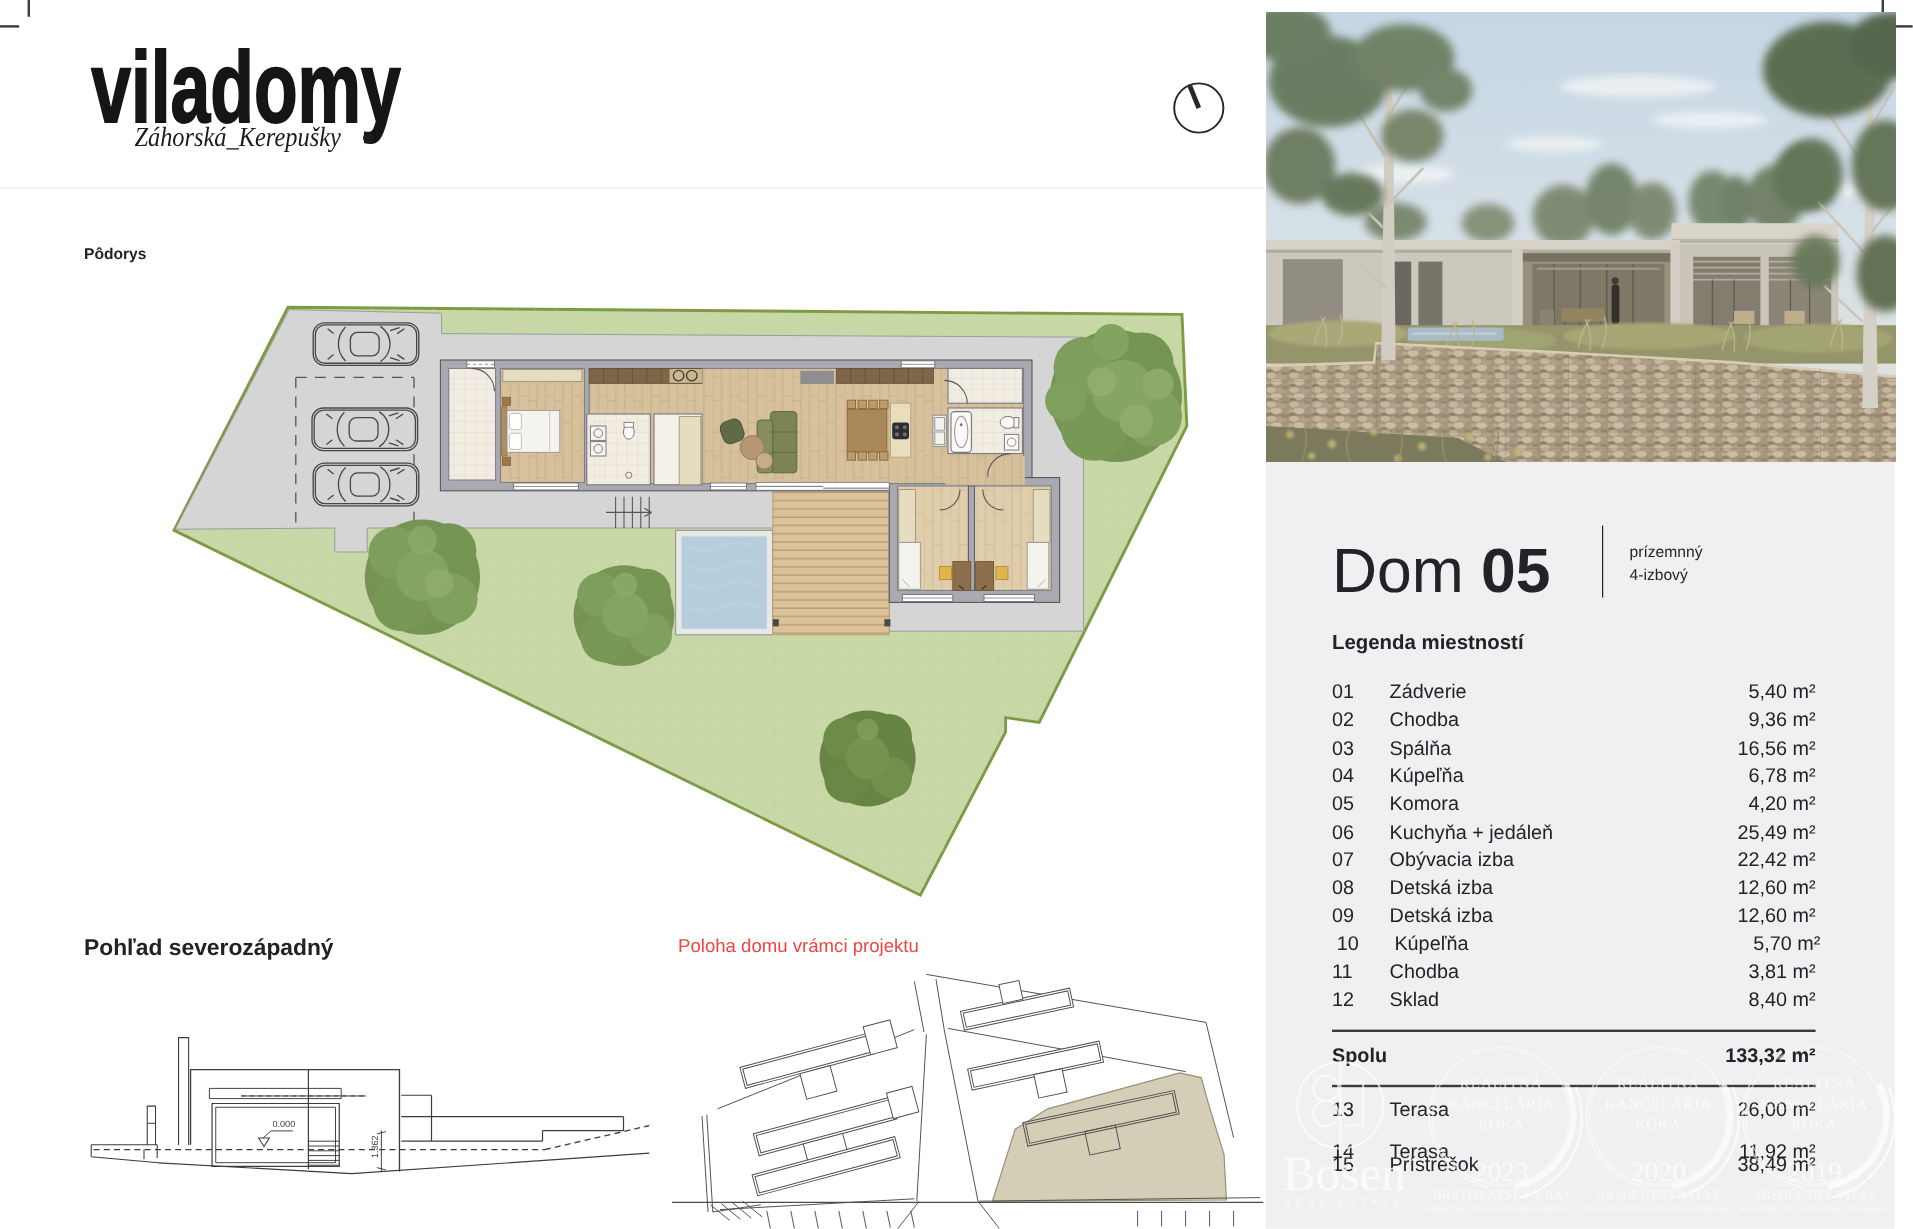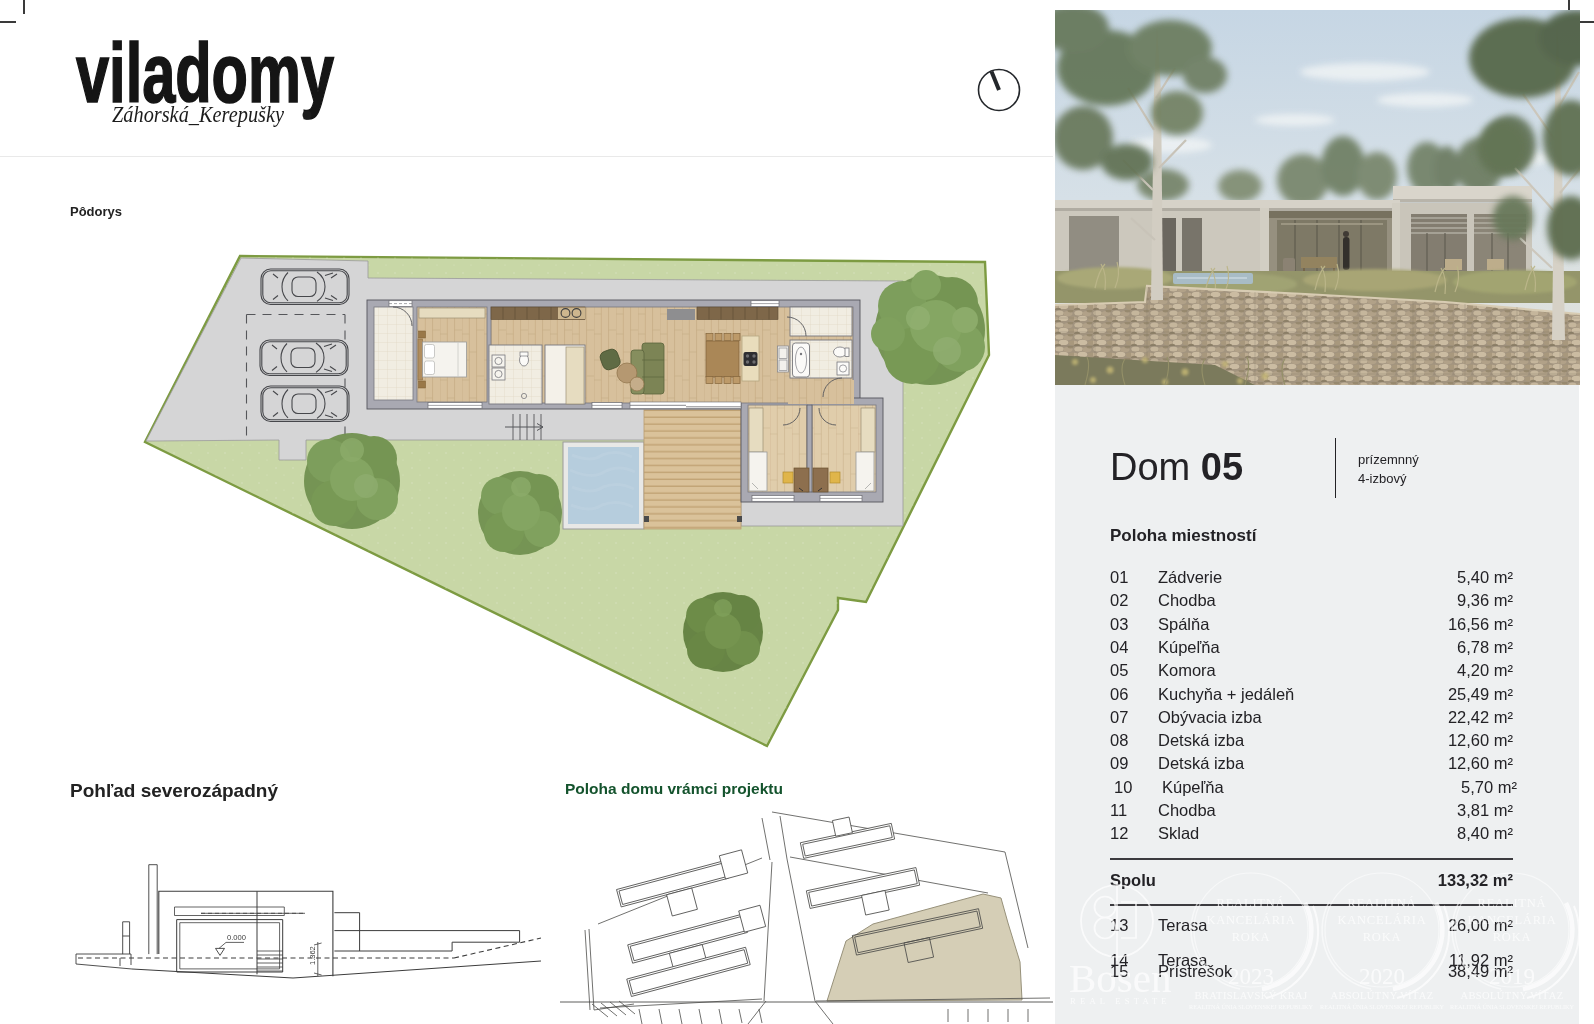--- a/index.html
+++ b/index.html
@@ -375,21 +375,21 @@
 
     <path d="M317.8,942v34 M314,945l7.6,-2 M314,973l7.6,2" stroke-width="0.8"></path>
   </g>
 
   <text x="227" y="939.5" font-size="7.6" fill="#3c3c3c" font-family="Liberation Sans">0.000</text>
 
   <text x="315" y="965" font-size="7.5" fill="#3c3c3c" font-family="Liberation Sans" transform="rotate(-90 315 965)">1.362</text>
 </svg>
 </div>
 
-<div class="abs" style="left:565px;top:780px;font-size:15.5px;font-weight:bold;color:#14532d">Poloha domu vrámci projektu</div>
+<div class="abs" style="left:565px;top:780px;font-size:15.5px;font-weight:normal;color:#ef4444">Poloha domu vrámci projektu</div>
 
 <div class="abs" style="left:560px;top:800px;width:493px;height:224px">
 <svg width="493" height="224" viewBox="560 800 493 224" id="loc" fill="none">
 
   <polygon points="827,1001 846,941 873,924 983,894 1001,898 1008,923 1020,962 1022,1000" fill="#d5ceb6" stroke="#97917a" stroke-width="1"></polygon>
   <g stroke="#4c4c4a" stroke-width="0.8">
 
     <path d="M585,930l5,80 M589,929l5,81 M594,1010l40,-6"></path>
 
     <path d="M598,924 762,858 M600,1008 762,999"></path>
@@ -609,27 +609,27 @@
       <ellipse cx="516" cy="128" rx="28" ry="38" fill="#5e7051"></ellipse>
       <ellipse cx="448" cy="138" rx="26" ry="28" fill="#647455"></ellipse>
       <ellipse cx="516" cy="218" rx="24" ry="32" fill="#5b6c4e"></ellipse>
       <ellipse cx="458" cy="208" rx="20" ry="22" fill="#67785a"></ellipse>
       <ellipse cx="522" cy="28" rx="38" ry="28" fill="#506144"></ellipse>
     </g>
   </g>
 </svg>
 </div>
 
-<div class="abs" style="left:1110px;top:446px;font-size:38px;color:#232226">Dom <b>05</b></div>
+<div class="abs" style="left:1110px;top:446px;font-size:52px;color:#232226">Dom <b>05</b></div>
 
 <div class="abs" style="left:1334.5px;top:438px;width:1.5px;height:60px;background:#232226"></div>
 
 <div class="abs" style="left:1358px;top:450px;font-size:13px;line-height:19px;color:#232226">prízemnný<br>4-izbový</div>
 
-<div class="abs" style="left:1110px;top:526px;font-size:17px;font-weight:bold;color:#232226">Poloha miestností</div>
+<div class="abs" style="left:1110px;top:526px;font-size:17px;font-weight:bold;color:#232226">Legenda miestností</div>
 
 <div class="abs" id="rows" style="left:1110px;top:0;width:403px;font-size:16.5px;color:#232226">
   <div class="abs" style="left:0;top:568px;width:403px"><span>01</span><span style="position:absolute;left:48px">Zádverie</span><span style="position:absolute;right:0">5,40 m²</span></div>
   <div class="abs" style="left:0;top:591px;width:403px"><span>02</span><span style="position:absolute;left:48px">Chodba</span><span style="position:absolute;right:0">9,36 m²</span></div>
   <div class="abs" style="left:0;top:615px;width:403px"><span>03</span><span style="position:absolute;left:48px">Spálňa</span><span style="position:absolute;right:0">16,56 m²</span></div>
   <div class="abs" style="left:0;top:638px;width:403px"><span>04</span><span style="position:absolute;left:48px">Kúpeľňa</span><span style="position:absolute;right:0">6,78 m²</span></div>
   <div class="abs" style="left:0;top:661px;width:403px"><span>05</span><span style="position:absolute;left:48px">Komora</span><span style="position:absolute;right:0">4,20 m²</span></div>
   <div class="abs" style="left:0;top:685px;width:403px"><span>06</span><span style="position:absolute;left:48px">Kuchyňa + jedáleň</span><span style="position:absolute;right:0">25,49 m²</span></div>
   <div class="abs" style="left:0;top:708px;width:403px"><span>07</span><span style="position:absolute;left:48px">Obývacia izba</span><span style="position:absolute;right:0">22,42 m²</span></div>
   <div class="abs" style="left:0;top:731px;width:403px"><span>08</span><span style="position:absolute;left:48px">Detská izba</span><span style="position:absolute;right:0">12,60 m²</span></div>

